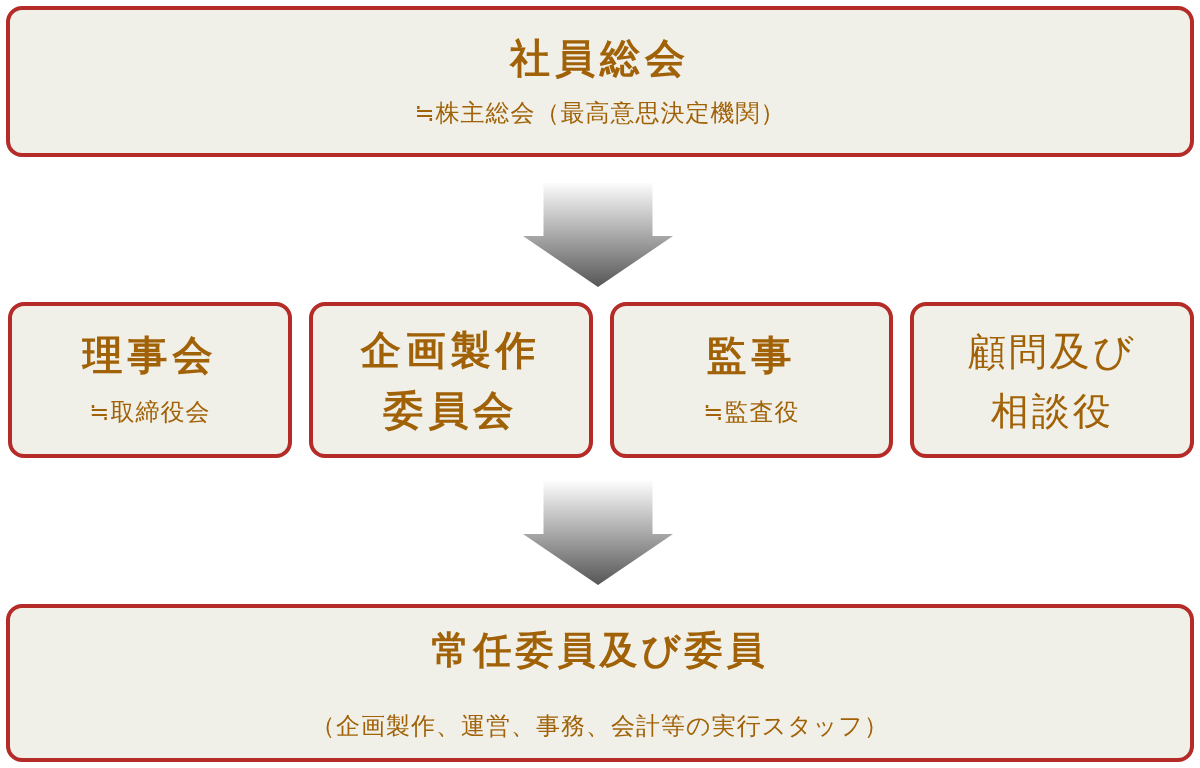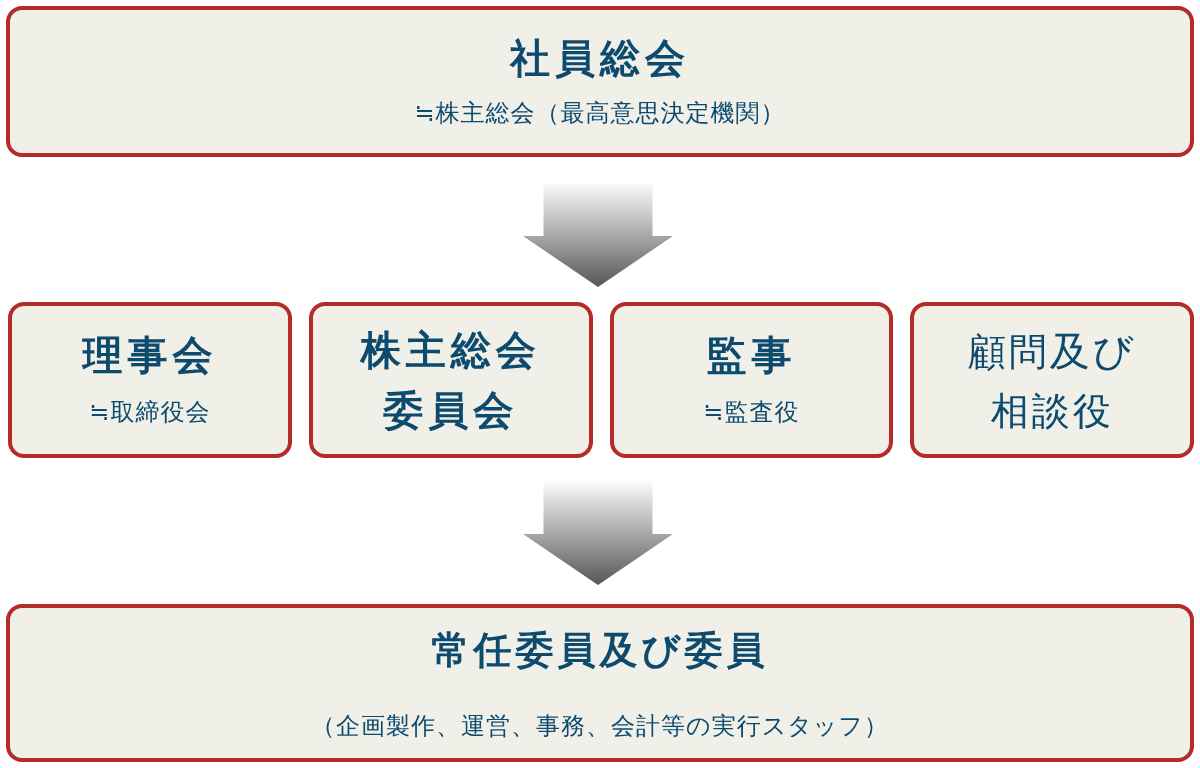--- a/index.html
+++ b/index.html
@@ -3,21 +3,21 @@
 <meta charset="utf-8">
 <style>
   html, body { margin: 0; padding: 0; background: #ffffff; }
   * { box-sizing: border-box; }
   .canvas {
     position: relative;
     width: 1200px;
     height: 768px;
     background: #ffffff;
     font-family: "Liberation Sans", "DejaVu Sans", sans-serif;
-    color: #0c4a6e;
+    color: #a16207;
     overflow: hidden;
   }
   .box {
     position: absolute;
     background: #f0efe8;
     border: 4px solid #b42b27;
     border-radius: 16px;
     display: flex;
     flex-direction: column;
     align-items: center;
@@ -91,21 +91,21 @@
 
   <div class="mid-row">
 
     <section class="box">
       <div class="title-lg">理事会</div>
       <div class="subtitle">≒取締役会</div>
     </section>
 
     <section class="box">
       <div class="title-lg two-line">
-        <div>株主総会</div>
+        <div>企画製作</div>
         <div>委員会</div>
       </div>
     </section>
 
     <section class="box">
       <div class="title-lg">監事</div>
       <div class="subtitle">≒監査役</div>
     </section>
 
     <section class="box">

